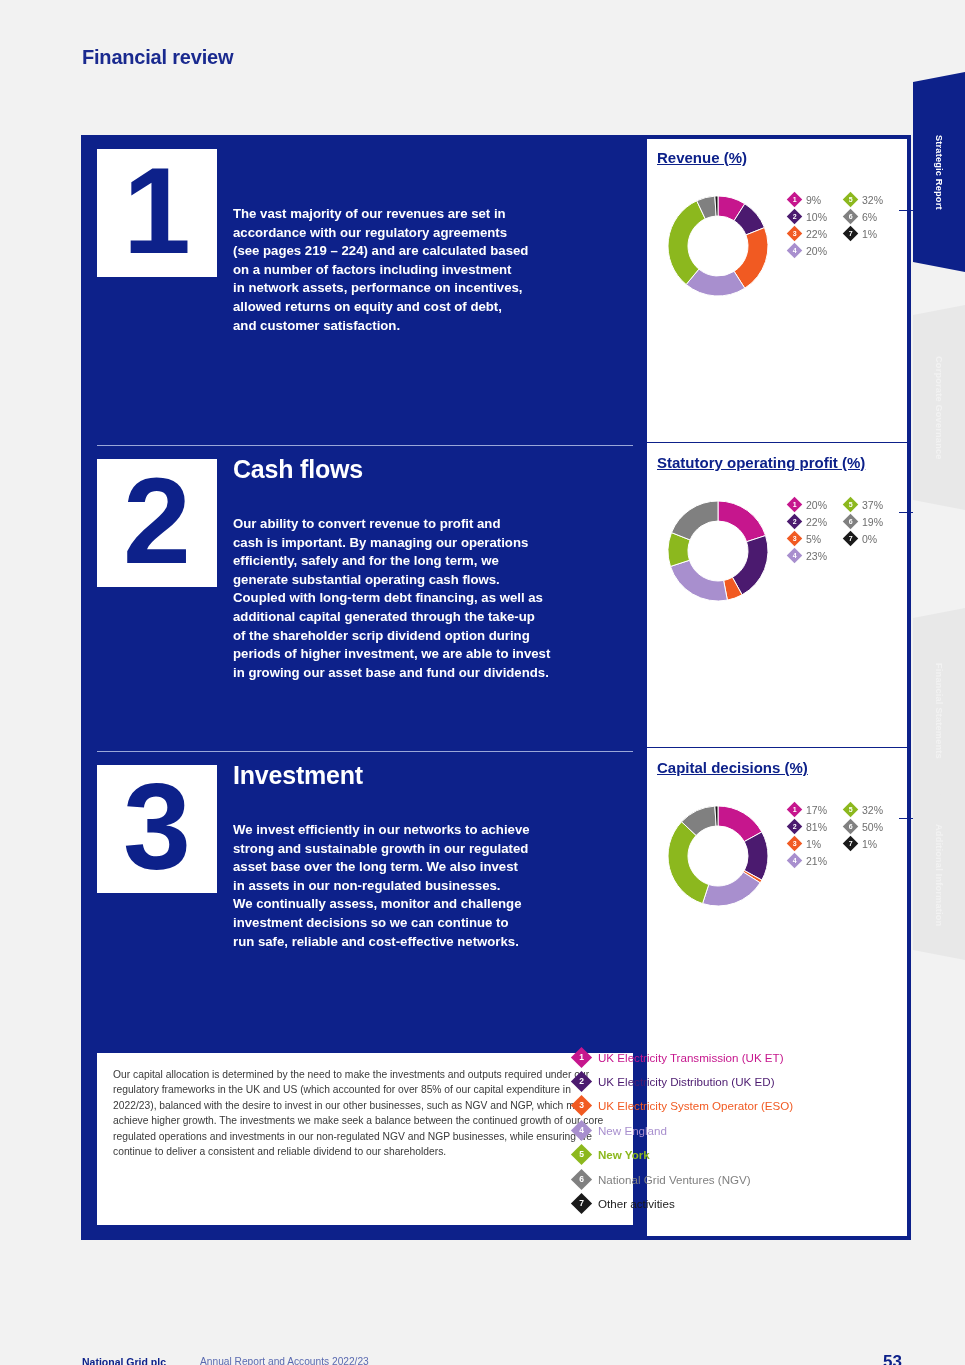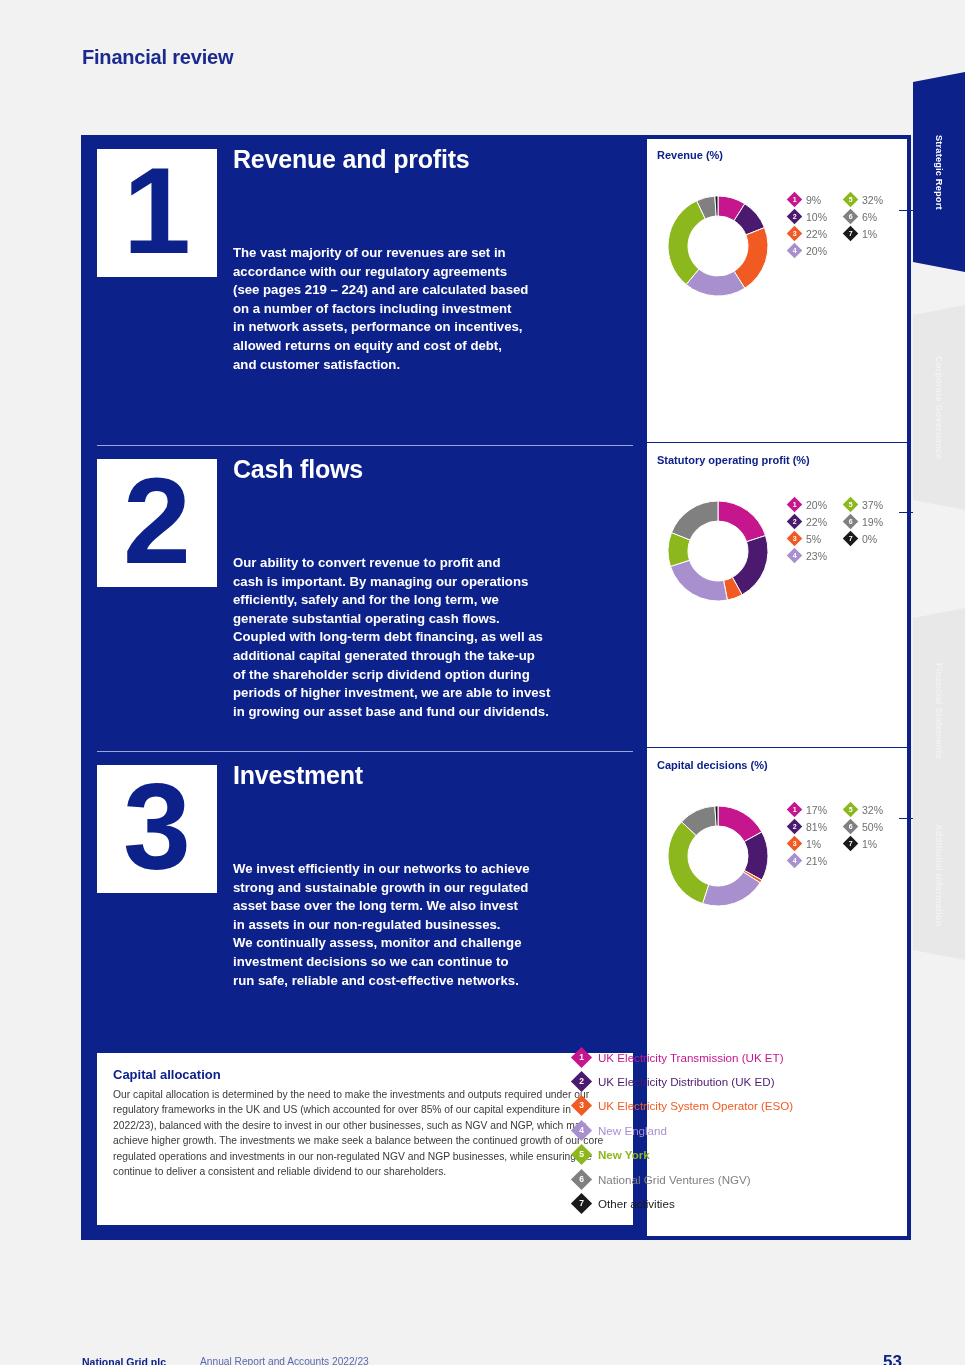--- a/index.html
+++ b/index.html
@@ -52,37 +52,36 @@
   }
   .sec-title{
     position:absolute;left:152px;top:10px;
     font-size:25px;font-weight:bold;color:#ffffff;
     letter-spacing:-0.2px;
   }
   .sec-body{
     position:absolute;left:152px;top:70px;width:400px;
     font-size:13.2px;line-height:18.6px;font-weight:bold;color:#ffffff;
     white-space:pre-line;
-    margin-top:39px;
   }
 
   
   .cap-box{
     position:absolute;left:16px;top:918px;
     width:536px;height:172px;background:#ffffff;
     box-sizing:border-box;padding:14px 16px 0 16px;
   }
   .cap-title{font-size:13px;font-weight:bold;color:#0d218a;margin-bottom:5px;}
   .cap-text{font-size:10.3px;line-height:15.4px;color:#3a3a3a;}
 
   
   .chart-block{position:absolute;left:0;width:260px;}
   .chart-title{
     position:absolute;left:10px;top:10px;
-    font-size:11px;font-weight:bold;color:#0d218a;
+    font-size:15px;font-weight:bold;color:#0d218a;text-decoration:underline;
   }
   .donut{position:absolute;left:8px;top:44px;width:126px;height:126px;}
   .donut svg{display:block;}
   .mini-legend{position:absolute;left:142px;top:52px;width:116px;}
   .ml-col{position:absolute;top:0;}
   .ml-col.c1{left:0;}
   .ml-col.c2{left:56px;}
   .ml-row{display:flex;align-items:center;height:17px;}
   .dia{
     width:11px;height:11px;flex:0 0 11px;transform:rotate(45deg);
@@ -137,21 +136,20 @@
 
 <div class="page-title">Financial review</div>
 
 <div class="card">
   <div class="card-inner">
     <div class="blue-col" id="blue-col">
         <div class="sec" style="top: 0px; height: 310px;">
           <div class="numbox">
             <span>1</span>
           </div>
-          <div class="sec-title">Revenue and profits</div>
           <div class="sec-body">The vast majority of our revenues are set in
 accordance with our regulatory agreements
 (see pages 219 – 224) and are calculated based
 on a number of factors including investment
 in network assets, performance on incentives,
 allowed returns on equity and cost of debt,
 and customer satisfaction.</div>
         </div>
         <div class="sec" style="top: 310px; height: 306px;">
           <div class="divider"></div>
@@ -177,21 +175,20 @@
           <div class="sec-title">Investment</div>
           <div class="sec-body">We invest efficiently in our networks to achieve
 strong and sustainable growth in our regulated
 asset base over the long term. We also invest
 in assets in our non-regulated businesses.
 We continually assess, monitor and challenge
 investment decisions so we can continue to
 run safe, reliable and cost-effective networks.</div>
         </div>
         <div class="cap-box">
-          <div class="cap-title">Capital allocation</div>
           <div class="cap-text">Our capital allocation is determined by the need to make the investments and outputs required under our regulatory frameworks in the UK and US (which accounted for over 85% of our capital expenditure in 2022/23), balanced with the desire to invest in our other businesses, such as NGV and NGP, which may achieve higher growth. The investments we make seek a balance between the continued growth of our core regulated operations and investments in our non-regulated NGV and NGP businesses, while ensuring we continue to deliver a consistent and reliable dividend to our shareholders.</div>
         </div>
       </div>
     <div class="white-col" id="white-col">
         <div class="chart-block" style="top: 0px; height: 300px;">
           <div class="chart-title">Revenue (%)</div>
           <div class="donut">
             <svg width="126" height="126" viewBox="0 0 126 126">
               <path d="M63 13 A50 50 0 0 1 89.79133974894982 20.783603724899244 L79.0748038493699 37.670162234939546 A30 30 0 0 0 63 33 Z" fill="#c6168d" stroke="#ffffff" stroke-width="1"></path>
               <path d="M89.79133974894982 20.783603724899244 A50 50 0 0 1 109.48882429441257 44.5937723657661 L90.89329457664755 51.95626341945966 A30 30 0 0 0 79.0748038493699 37.670162234939546 Z" fill="#4b1a6f" stroke="#ffffff" stroke-width="1"></path>

